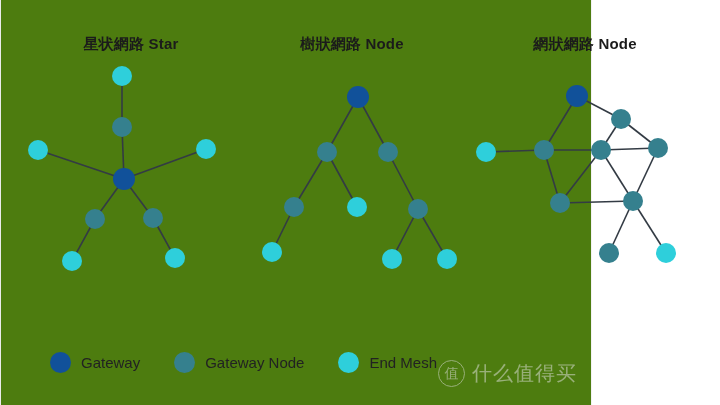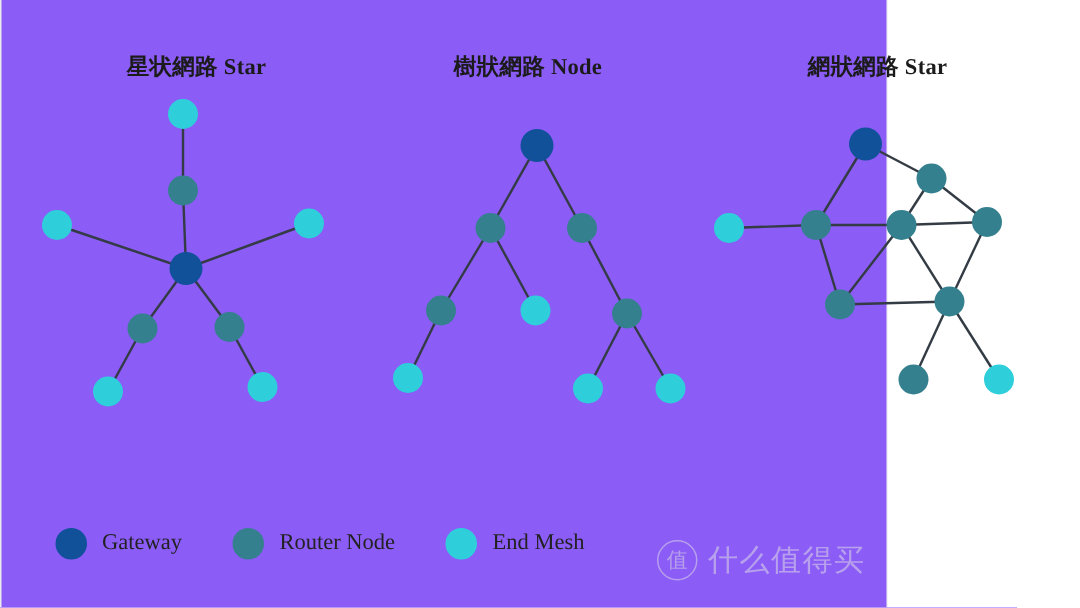--- a/index.html
+++ b/index.html
@@ -9,37 +9,36 @@
     font-family:"Liberation Sans","DejaVu Sans",sans-serif;
     overflow:hidden;
     position:relative;
   }
   #canvas{
     position:absolute;inset:0;
     width:592px;height:405px;
     border-left:1px solid #ebebeb;
     border-right:1px solid #f2f2f2;
     box-sizing:border-box;
-    background:#8b5cf6;
-    font-family:Liberation Serif, serif;
+    background:#4d7c0f;
   }
   .panel-title{
     position:absolute;
     text-align:center;
     font-size:15px;
     font-weight:bold;
     color:#1b1b1b;
     letter-spacing:.2px;
     white-space:nowrap;
   }
   svg.topo{position:absolute;left:0;top:0;overflow:visible;}
   .edge{stroke:#333b44;stroke-width:1.6;fill:none;}
   .legend{
     position:absolute;
-    left:20px;bottom:32px;
+    left:33px;bottom:32px;
     display:flex;align-items:center;
     gap:34px;
     padding-left:16px;
   }
   .legend-item{display:flex;align-items:center;gap:10px;}
   .legend-swatch{width:21px;height:21px;border-radius:50%;display:block;}
   .legend-label{font-size:15px;color:#222222;white-space:nowrap;}
   .watermark{
     position:absolute;right:14px;bottom:18px;
     display:flex;align-items:center;gap:7px;
@@ -54,21 +53,21 @@
   .wm-text{font-size:20px;color:#e4e4e4;letter-spacing:1px;}
 </style>
 </head>
 <body>
 
 <div id="canvas">
 
   <div id="titles">
       <div class="panel-title" style="left: 10px; top: 35px; width: 240px;">星状網路 Star</div>
       <div class="panel-title" style="left: 231px; top: 35px; width: 240px;">樹狀網路 Node</div>
-      <div class="panel-title" style="left: 464px; top: 35px; width: 240px;">網狀網路 Star</div>
+      <div class="panel-title" style="left: 464px; top: 35px; width: 240px;">網狀網路 Node</div>
     </div>
 
   <svg class="topo" id="topo-svg" width="720" height="405" viewBox="0 0 720 405">
       <g>
         <g>
           <line class="edge" x1="123" y1="179" x2="121" y2="127" stroke="#333b44"></line>
           <line class="edge" x1="121" y1="127" x2="121" y2="76" stroke="#333b44"></line>
           <line class="edge" x1="123" y1="179" x2="37" y2="150" stroke="#333b44"></line>
           <line class="edge" x1="123" y1="179" x2="205" y2="149" stroke="#333b44"></line>
           <line class="edge" x1="123" y1="179" x2="94" y2="219" stroke="#333b44"></line>
@@ -143,21 +142,21 @@
       </g>
     </svg>
 
   <div class="legend" id="legend">
       <div class="legend-item">
         <span class="legend-swatch" style="background: rgb(17, 81, 154);"></span>
         <span class="legend-label">Gateway</span>
       </div>
       <div class="legend-item">
         <span class="legend-swatch" style="background: rgb(53, 128, 142);"></span>
-        <span class="legend-label">Router Node</span>
+        <span class="legend-label">Gateway Node</span>
       </div>
       <div class="legend-item">
         <span class="legend-swatch" style="background: rgb(46, 207, 219);"></span>
         <span class="legend-label">End Mesh</span>
       </div>
     </div>
 
   <div class="watermark">
     <span class="wm-badge">值</span>
     <span class="wm-text">什么值得买</span>

